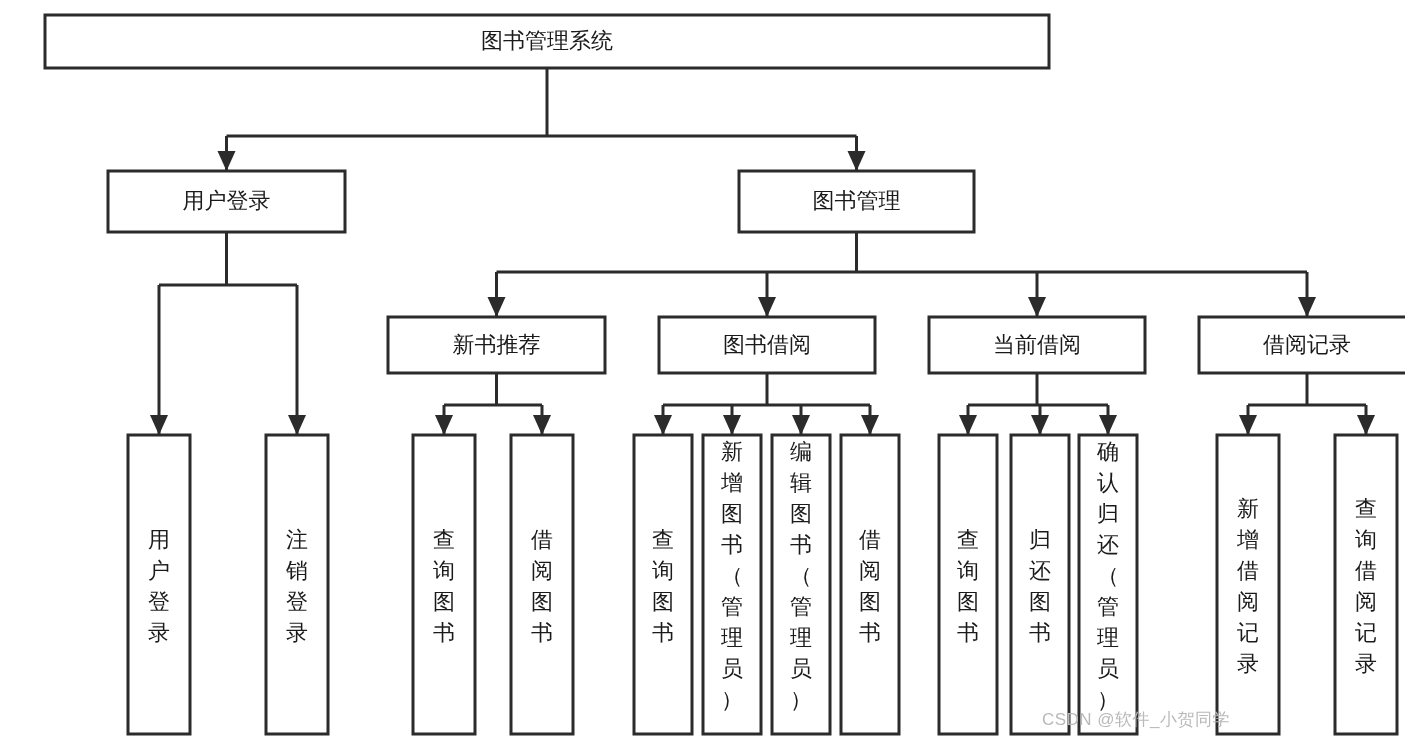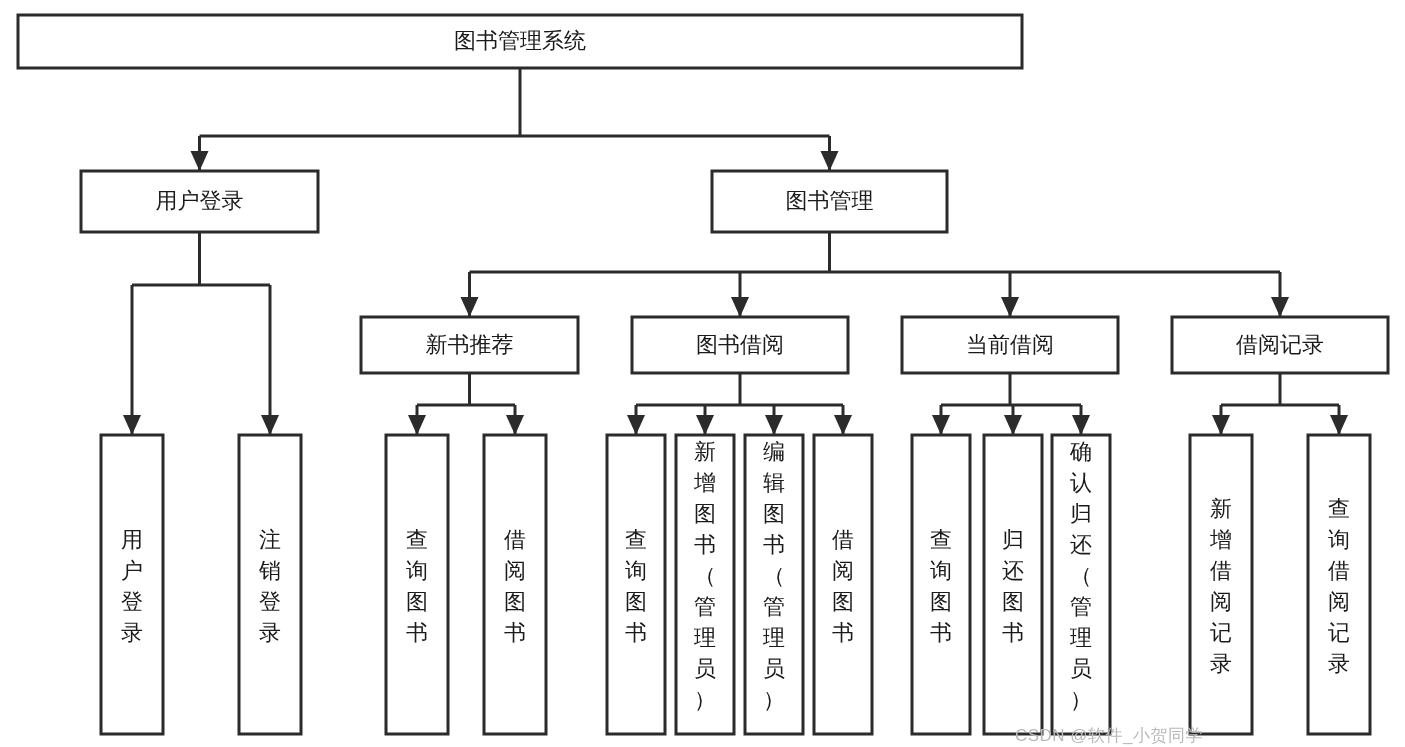--- a/index.html
+++ b/index.html
@@ -10,20 +10,21 @@
   body {
     width: 1405px;
     height: 747px;
     font-family: "Liberation Sans", "DejaVu Sans", sans-serif;
     overflow: hidden;
   }
   #diagram-root {
     position: relative;
     width: 1211px;
     height: 747px;
+    margin-left: 27px;
   }
   svg#flowchart {
     position: absolute;
     top: 0;
     left: 0;
     width: 1405px;
     height: 747px;
     display: block;
   }
   .node-rect {
@@ -50,21 +51,21 @@
   }
   .node-label-v {
     fill: #1a1a1a;
     font-family: "Liberation Sans", "DejaVu Sans", sans-serif;
     font-size: 22px;
     text-anchor: middle;
   }
   .watermark {
     position: absolute;
     right: 8px;
-    bottom: 0;
+    bottom: 16px;
     color: #b9b9b9;
     font-size: 17px;
     font-family: "Liberation Sans", "DejaVu Sans", sans-serif;
     letter-spacing: 0.5px;
     white-space: nowrap;
     pointer-events: none;
   }
 </style>
 </head>
 <body>

